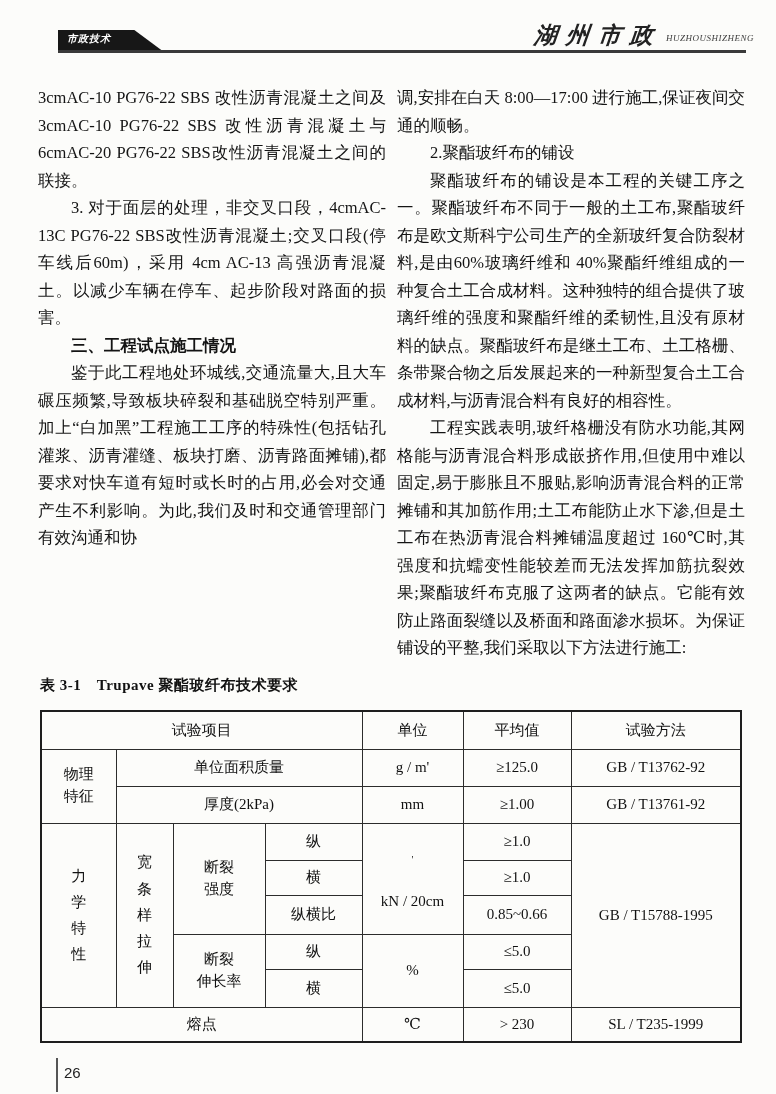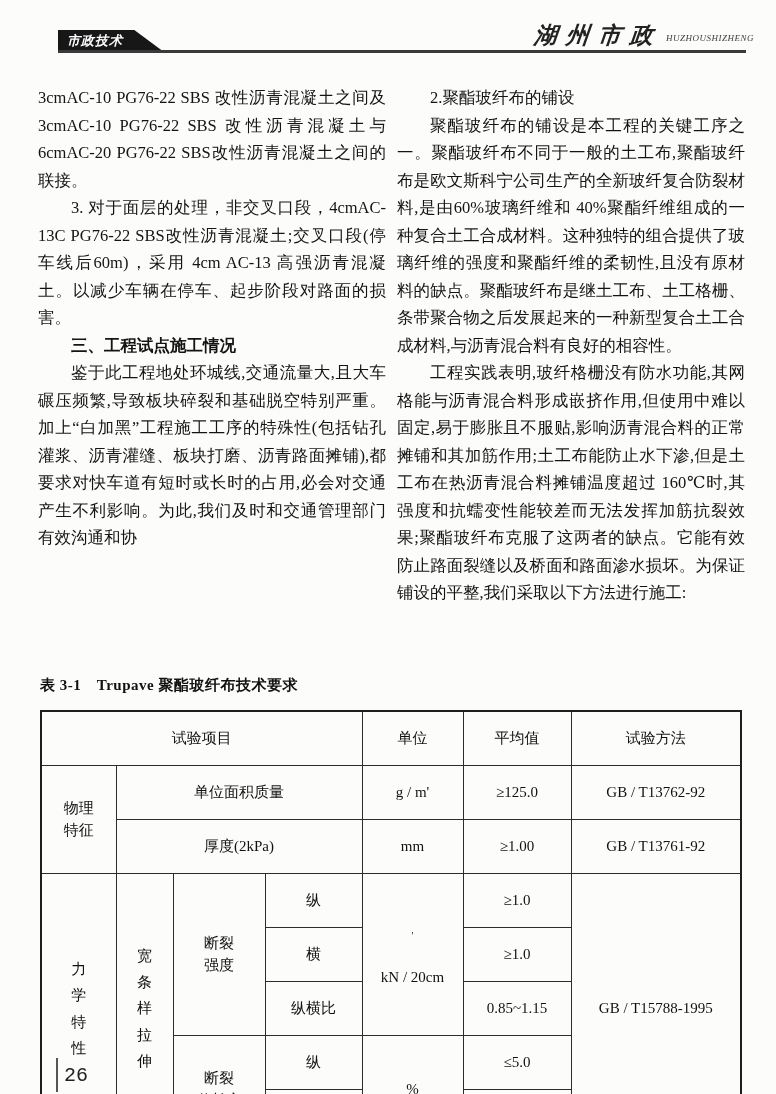--- a/index.html
+++ b/index.html
@@ -18,21 +18,21 @@
 
   
   .ribbon{
     position:absolute;left:58px;top:30px;
     width:106px;height:22px;
     background:#171717;
     clip-path:polygon(0 0,72% 0,100% 100%,0 100%);
   }
   .ribbon-label{
     position:absolute;left:9px;top:2px;
-    color:#fff;font-size:13px;font-weight:bold;
+    color:#fff;font-size:10px;font-weight:bold;
     font-style:italic;letter-spacing:1px;
     white-space:nowrap;
   }
   .header-rule{
     position:absolute;left:58px;top:50px;
     width:688px;height:2.5px;
     background:#3a3a3a;
   }
   .logo{
     position:absolute;left:534px;top:20px;
@@ -74,39 +74,39 @@
   table.spec{
     position:absolute;left:40px;top:710px;
     width:700px;
     border-collapse:collapse;
     table-layout:fixed;
     font-size:15px;color:#111;
   }
   table.spec td{
     border:1.5px solid #2c2c2c;
     text-align:center;vertical-align:middle;
-    padding:17px 2px;
+    padding:0 2px;
     overflow:hidden;
   }
   table.spec{border:2.5px solid #1e1e1e;}
   .pre{white-space:pre-line;line-height:1.45;}
   .vtext{white-space:pre-line;line-height:1.75;}
   td.unit-span{vertical-align:top;}
   .stray{font-size:11px;height:22px;padding-top:5px;color:#222;}
   .kn{margin-top:18px;}
 
   
   .pageno-tick{
     position:absolute;left:56px;top:1058px;
     width:1.5px;height:34px;background:#555;
   }
   .pageno{
     position:absolute;left:64px;top:1064px;
-    font-size:20px;color:#222;
-    font-family:Liberation Mono, monospace;
+    font-size:15px;color:#222;
+    font-family:Liberation Sans, sans-serif;
   }
 </style>
 </head>
 <body>
 
 <div class="page">
 
   <div class="ribbon">
     <span class="ribbon-label">市政技术</span>
   </div>
@@ -117,20 +117,21 @@
   </div>
 
   <div class="content">
     <div class="col">
       <p>3cmAC-10 PG76-22 SBS 改性沥青混凝土之间及3cmAC-10 PG76-22 SBS 改性沥青混凝土与 6cmAC-20 PG76-22 SBS改性沥青混凝土之间的联接。</p>
       <p class="ind">3. 对于面层的处理，非交叉口段，4cmAC-13C PG76-22 SBS改性沥青混凝土;交叉口段(停车线后60m)，采用 4cm AC-13 高强沥青混凝土。以减少车辆在停车、起步阶段对路面的损害。</p>
       <p class="ind bold">三、工程试点施工情况</p>
       <p class="ind">鉴于此工程地处环城线,交通流量大,且大车碾压频繁,导致板块碎裂和基础脱空特别严重。加上“白加黑”工程施工工序的特殊性(包括钻孔灌浆、沥青灌缝、板块打磨、沥青路面摊铺),都要求对快车道有短时或长时的占用,必会对交通产生不利影响。为此,我们及时和交通管理部门有效沟通和协</p>
     </div>
     <div class="col">
+      <p>调,安排在白天 8:00—17:00 进行施工,保证夜间交通的顺畅。</p>
       <p class="ind">2.聚酯玻纤布的铺设</p>
       <p class="ind">聚酯玻纤布的铺设是本工程的关键工序之一。聚酯玻纤布不同于一般的土工布,聚酯玻纤布是欧文斯科宁公司生产的全新玻纤复合防裂材料,是由60%玻璃纤维和 40%聚酯纤维组成的一种复合土工合成材料。这种独特的组合提供了玻璃纤维的强度和聚酯纤维的柔韧性,且没有原材料的缺点。聚酯玻纤布是继土工布、土工格栅、条带聚合物之后发展起来的一种新型复合土工合成材料,与沥青混合料有良好的相容性。</p>
       <p class="ind">工程实践表明,玻纤格栅没有防水功能,其网格能与沥青混合料形成嵌挤作用,但使用中难以固定,易于膨胀且不服贴,影响沥青混合料的正常摊铺和其加筋作用;土工布能防止水下渗,但是土工布在热沥青混合料摊铺温度超过 160℃时,其强度和抗蠕变性能较差而无法发挥加筋抗裂效果;聚酯玻纤布克服了这两者的缺点。它能有效防止路面裂缝以及桥面和路面渗水损坏。为保证铺设的平整,我们采取以下方法进行施工:</p>
     </div>
   </div>
 
   <div class="tbl-caption">表 3-1　Trupave 聚酯玻纤布技术要求</div>
 
   <table class="spec">
     <colgroup>
@@ -182,21 +183,21 @@
         </td>
         <td>≥1.0</td>
         <td rowspan="5">GB / T15788-1995</td>
       </tr>
       <tr style="height:35px">
         <td>横</td>
         <td>≥1.0</td>
       </tr>
       <tr style="height:39px">
         <td>纵横比</td>
-        <td>0.85~1.15</td>
+        <td>0.85~0.66</td>
       </tr>
       <tr style="height:35px">
         <td rowspan="2" class="pre">断裂
 伸长率</td>
         <td>纵</td>
         <td rowspan="2">%</td>
         <td>≤5.0</td>
       </tr>
       <tr style="height:38px">
         <td>横</td>

